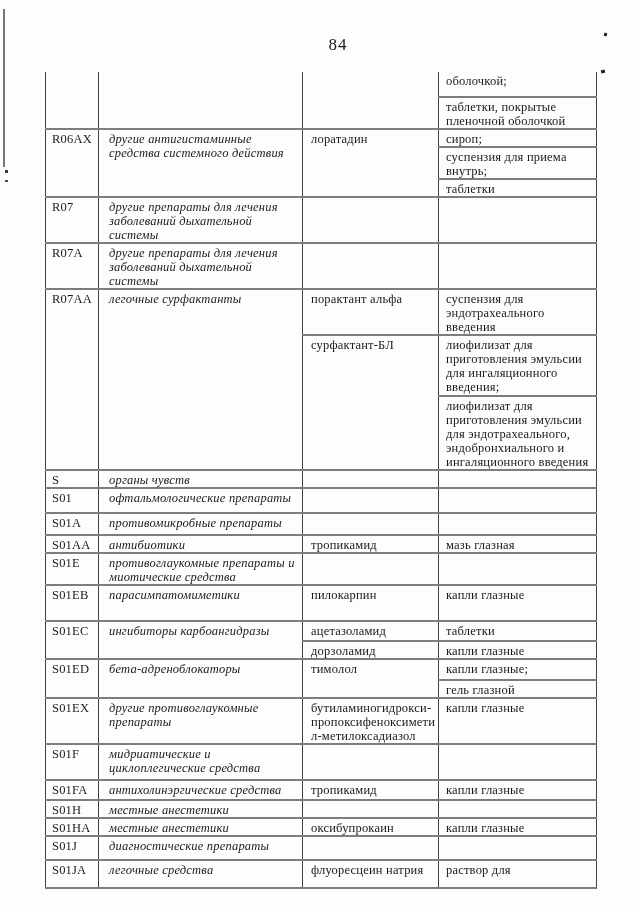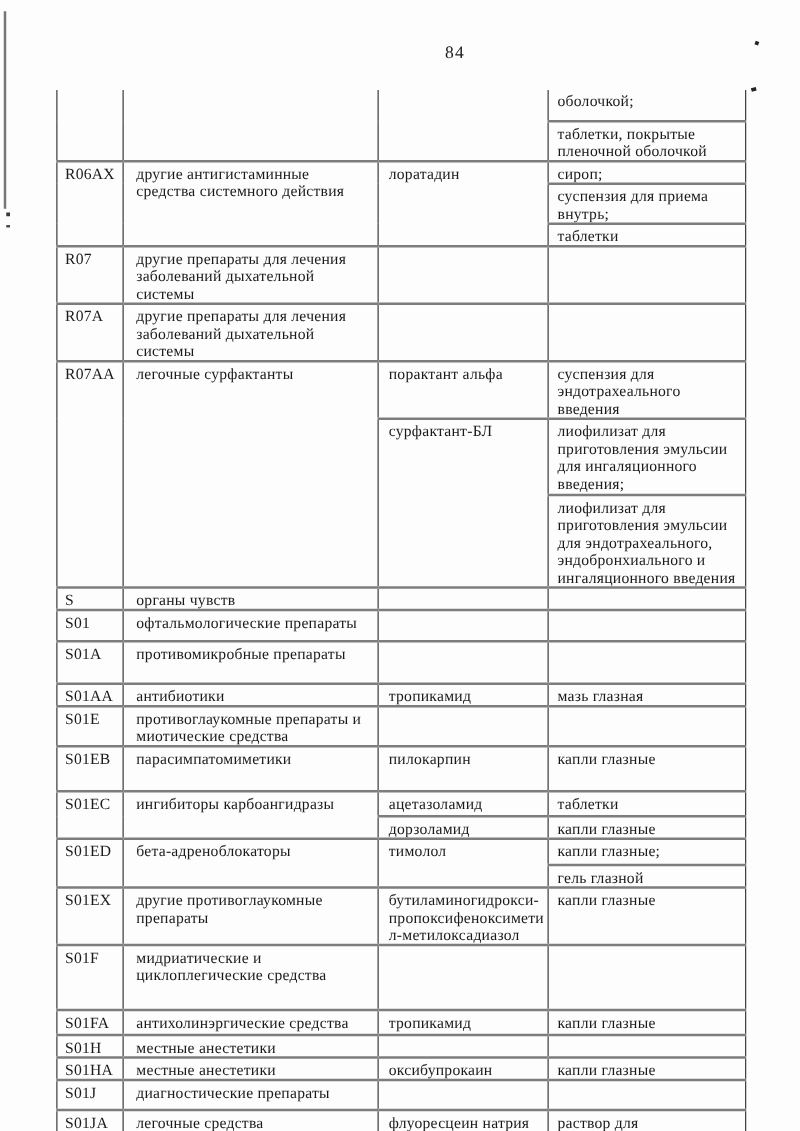--- a/index.html
+++ b/index.html
@@ -8,23 +8,23 @@
   body {
     width: 640px; height: 905px;
     background: #fdfdfd;
     position: relative;
     overflow: hidden;
     font-family: "Liberation Serif", "DejaVu Serif", serif;
     color: #1a1a1a;
   }
   .page-number {
     position: absolute;
-    top: 35px; left: 364px;
+    top: 35px; left: 338px;
     transform: translateX(-50%);
-    font-size: 14px;
+    font-size: 17px;
     letter-spacing: 1px;
   }
   .table-wrap {
     position: absolute;
     left: 45px; top: 72px;
   }
   table.atc {
     border-collapse: collapse;
     table-layout: fixed;
     width: 551px;
@@ -35,21 +35,21 @@
   table.atc td {
     border-left: 1px solid #414141;
     border-right: 1px solid #414141;
     border-top: 2px solid #7d7d7d;
     border-bottom: 2px solid #7d7d7d;
     vertical-align: top;
     padding: 2px 4px 0 6px;
     white-space: pre-line;
     overflow: hidden;
   }
-  table.atc td.c-desc { padding-left: 10px; }
+  table.atc td.c-desc { padding-left: 10px; font-style: italic; }
   table.atc td.c-drug { padding-left: 8px; }
   table.atc td.c-form { padding-left: 7px; }
   table.atc td.no-top { border-top: none; }
   
   .art { position: absolute; background: #5f5f5f; }
   .art-line { left: 3px; top: 9px; width: 2px; height: 158px; opacity: 0.85; }
   .art-dot1 { left: 5px; top: 170px; width: 3px; height: 3px; background:#3a3a3a; }
   .art-dot2 { left: 5px; top: 180px; width: 3px; height: 2px; background:#4c4c4c; }
   .art-speck1 { left: 604px; top: 33px; width: 3px; height: 3px; background:#242424; transform: rotate(20deg); }
   .art-speck2 { left: 601px; top: 70px; width: 4px; height: 3px; background:#242424; transform: rotate(-15deg); }
@@ -147,21 +147,21 @@
           <td class="c-desc">органы чувств</td>
           <td class="c-drug"></td>
           <td class="c-form"></td>
         </tr>
         <tr style="height:25px">
           <td class="c-code">S01</td>
           <td class="c-desc">офтальмологические препараты</td>
           <td class="c-drug"></td>
           <td class="c-form"></td>
         </tr>
-        <tr style="height:34px">
+        <tr style="height:22px">
           <td class="c-code">S01A</td>
           <td class="c-desc">противомикробные препараты</td>
           <td class="c-drug"></td>
           <td class="c-form"></td>
         </tr>
         <tr style="height:16px">
           <td class="c-code">S01AA</td>
           <td class="c-desc">антибиотики</td>
           <td class="c-drug">тропикамид</td>
           <td class="c-form">мазь глазная</td>
@@ -203,21 +203,21 @@
 
         <tr style="height:45px">
           <td class="c-code">S01EX</td>
           <td class="c-desc">другие противоглаукомные
 препараты</td>
           <td class="c-drug">бутиламиногидрокси-
 пропоксифеноксимети
 л-метилоксадиазол</td>
           <td class="c-form">капли глазные</td>
         </tr>
-        <tr style="height:52px">
+        <tr style="height:36px">
           <td class="c-code">S01F</td>
           <td class="c-desc">мидриатические и
 циклоплегические средства</td>
           <td class="c-drug"></td>
           <td class="c-form"></td>
         </tr>
         <tr style="height:20px">
           <td class="c-code">S01FA</td>
           <td class="c-desc">антихолинэргические средства</td>
           <td class="c-drug">тропикамид</td>

